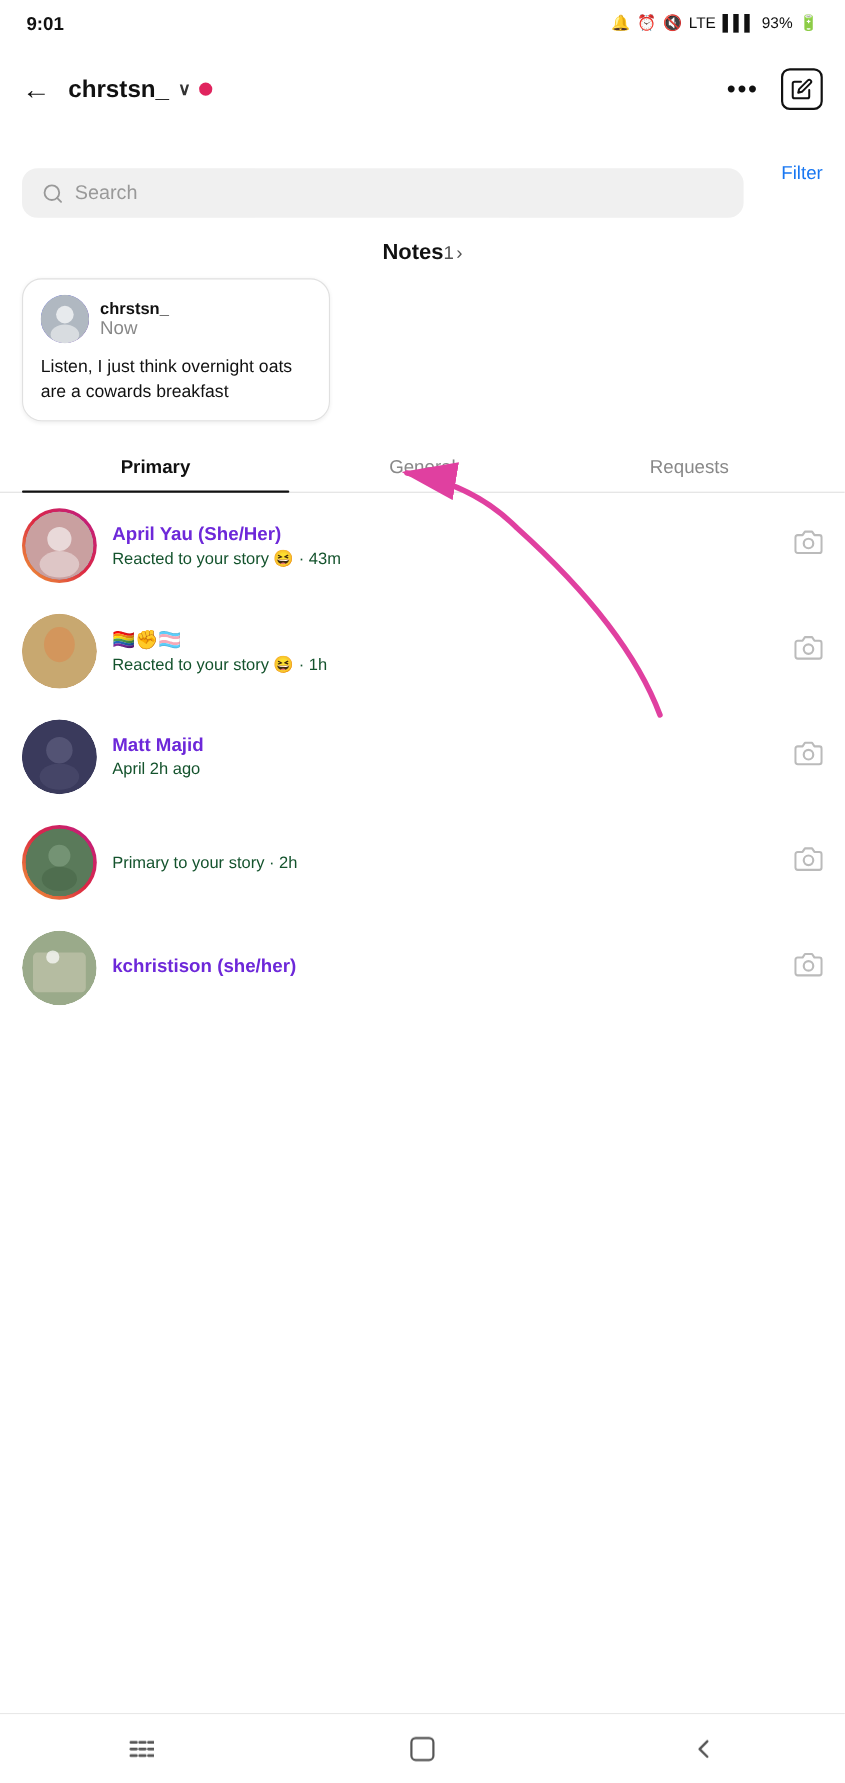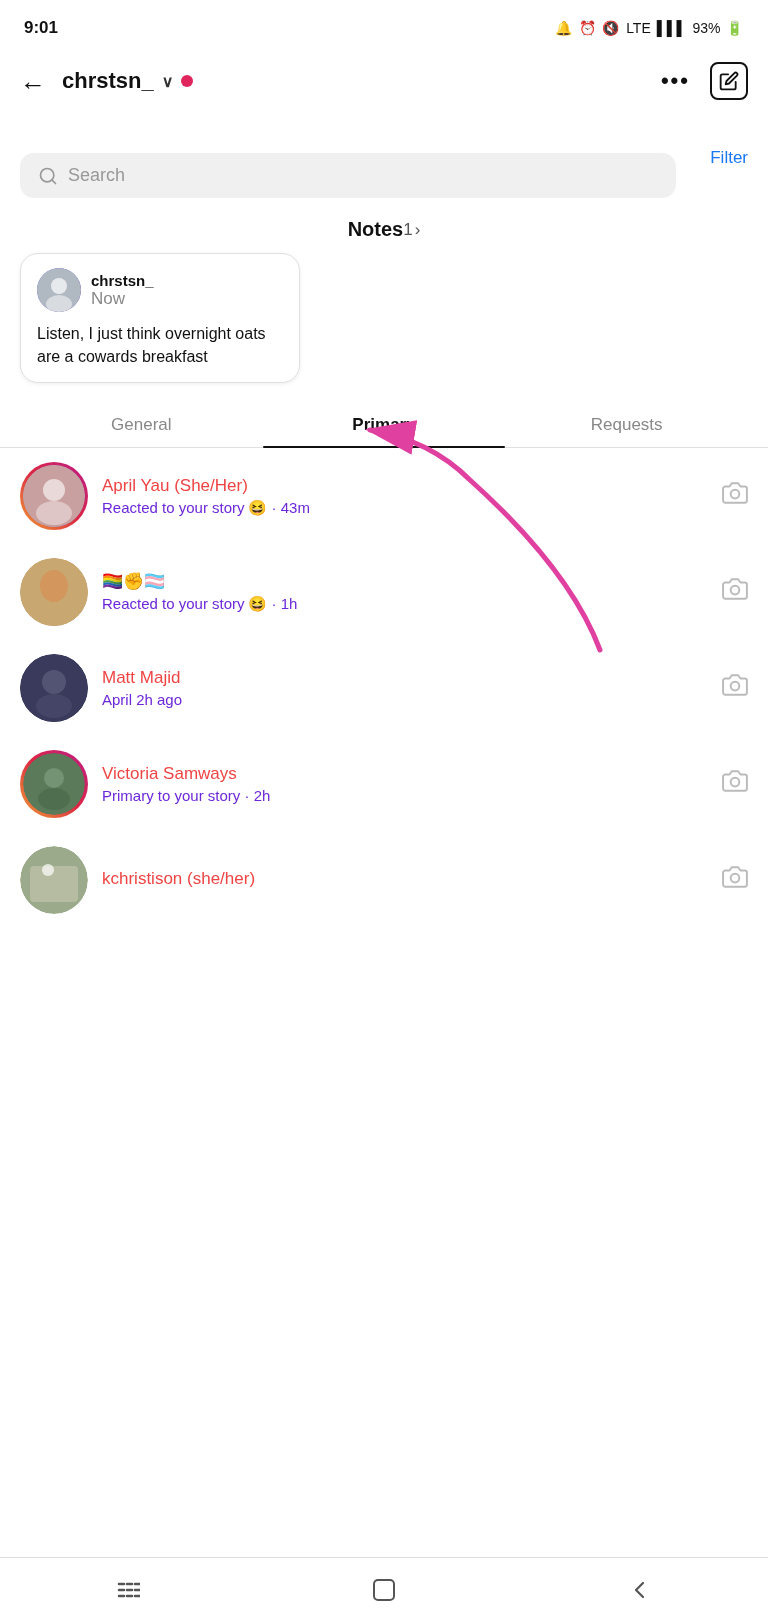--- a/index.html
+++ b/index.html
@@ -10,21 +10,21 @@
       background: #fff;
       font-family: -apple-system, BlinkMacSystemFont, 'Segoe UI', sans-serif;
       position: relative;
       overflow-x: hidden;
     }
 
     
     .status-bar {
       display: flex;
       justify-content: space-between;
-      align-items: center;
+      align-items: flex-start;
       padding: 12px 24px 8px;
       height: 52px;
     }
     .status-left {
       font-size: 17px;
       font-weight: 600;
       color: #111;
     }
     .status-right {
       display: flex;
@@ -280,27 +280,27 @@
     .avatar-bg-1 { background: linear-gradient(135deg, #a8c8f0, #6a9fd8); }
     .avatar-bg-2 { background: linear-gradient(135deg, #d4a57a, #b8864e); }
     .avatar-bg-3 { background: linear-gradient(135deg, #4a4a6a, #2d2d4e); }
 
     .msg-content {
       flex: 1;
       min-width: 0;
     }
     .msg-name {
       font-size: 17px;
-      font-weight: 400;
-      color: #ef4444;
+      font-weight: 700;
+      color: #6d28d9;
       margin-bottom: 3px;
     }
     .msg-preview {
       font-size: 15px;
-      color: #6d28d9;
+      color: #14532d;
       white-space: nowrap;
       overflow: hidden;
       text-overflow: ellipsis;
     }
     .msg-camera {
       color: #bbb;
       font-size: 22px;
       flex-shrink: 0;
     }
 
@@ -411,25 +411,25 @@
 <svg class="arrow-annotation" viewBox="0 0 380 280">
   <defs>
     <marker id="arrowhead" markerWidth="10" markerHeight="7" refX="9" refY="3.5" orient="auto">
       <polygon points="0 0, 10 3.5, 0 7" fill="#e040a0"></polygon>
     </marker>
   </defs>
   <path d="M 310 230 Q 280 150 180 60 Q 140 20 80 10" stroke="#e040a0" stroke-width="5" fill="none" marker-end="url(#arrowhead)" stroke-linecap="round"></path>
 </svg>
 
 <div class="tabs">
+  <div class="tab active">
+    <span>Primary</span>
+  </div>
   <div class="tab">
     <span>General</span>
-  </div>
-  <div class="tab active">
-    <span>Primary</span>
   </div>
   <div class="tab">
     <span>Requests</span>
   </div>
 </div>
 
 <div class="message-list">
 
   <div class="message-item">
     <div class="msg-avatar" style="padding: 3px; background: linear-gradient(45deg, #f09433, #e6683c, #dc2743, #cc2366, #bc1888); border-radius: 50%;">
@@ -504,21 +504,20 @@
         <div style="width:100%;height:100%;border-radius:50%;overflow:hidden;">
           <svg width="62" height="62" viewBox="0 0 62 62">
             <circle cx="31" cy="31" r="31" fill="#5a7a5a"></circle>
             <circle cx="31" cy="25" r="10" fill="#7a9a7a" opacity="0.8"></circle>
             <ellipse cx="31" cy="46" rx="16" ry="11" fill="#4a6a4a" opacity="0.7"></ellipse>
           </svg>
         </div>
       </div>
     </div>
     <div class="msg-content">
-      <div class="msg-name">Victoria Samways</div>
       <div class="msg-preview">Primary to your story · 2h</div>
     </div>
     <span class="msg-camera">
       <svg width="26" height="26" viewBox="0 0 24 24" fill="none" stroke="#bbb" stroke-width="1.8" stroke-linecap="round" stroke-linejoin="round">
         <path d="M23 19a2 2 0 0 1-2 2H3a2 2 0 0 1-2-2V8a2 2 0 0 1 2-2h4l2-3h6l2 3h4a2 2 0 0 1 2 2z"></path>
         <circle cx="12" cy="13" r="4"></circle>
       </svg>
     </span>
   </div>
 

